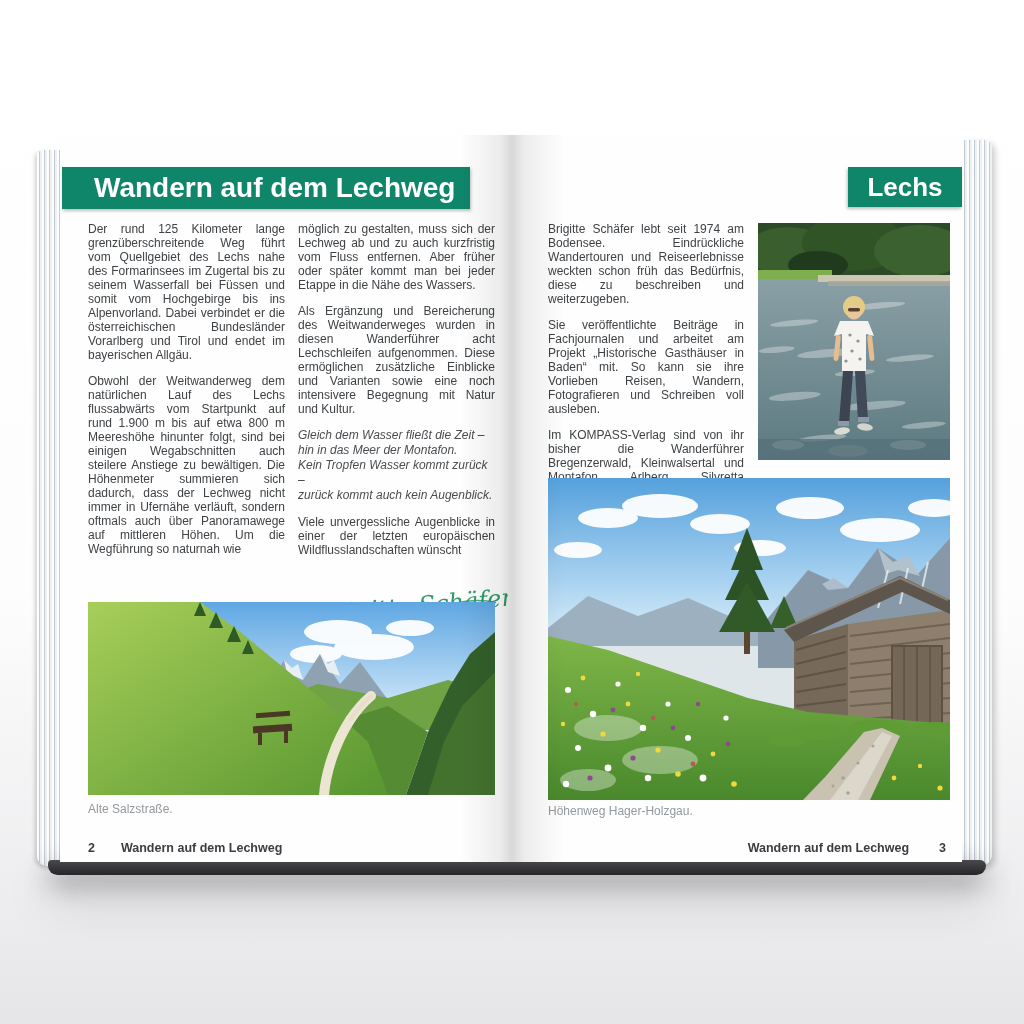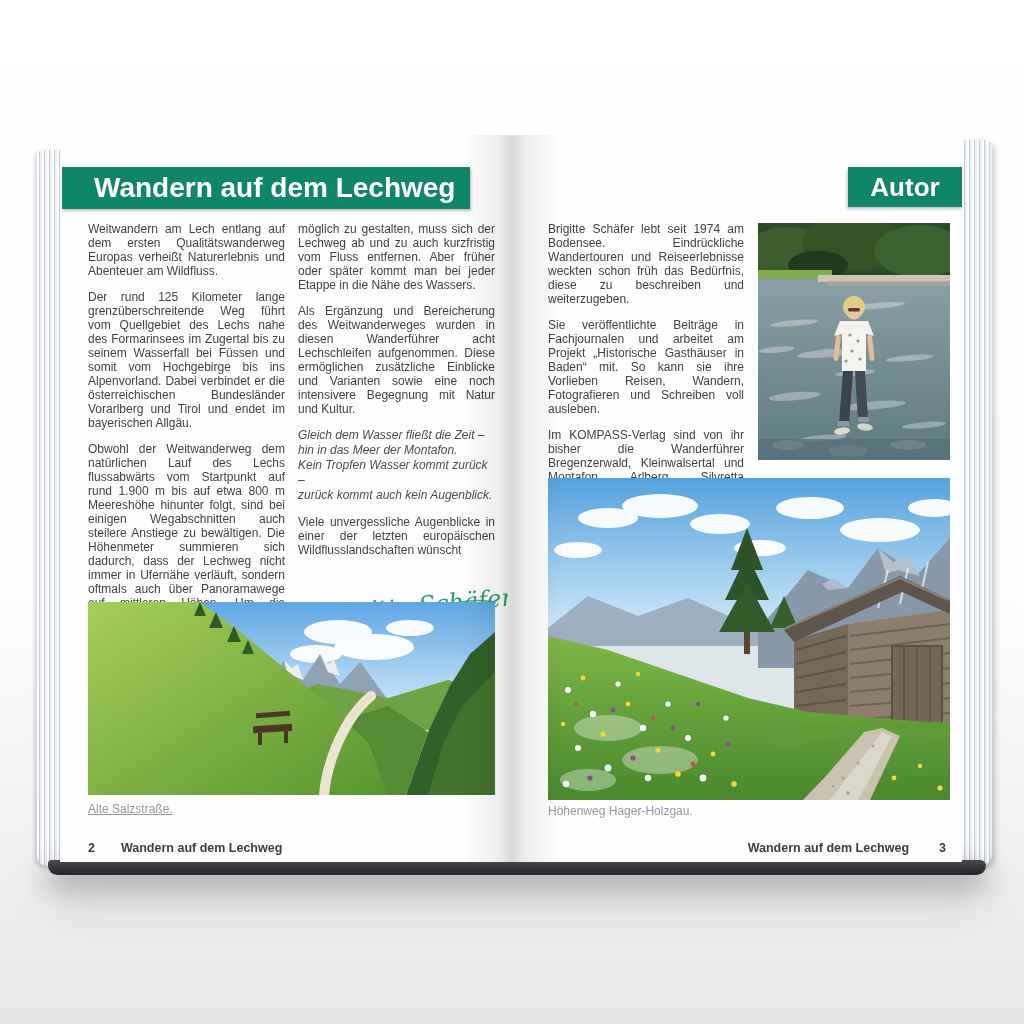--- a/index.html
+++ b/index.html
@@ -34,21 +34,21 @@
 
   .signature{position:relative;margin-top:2px;height:76px;}
 
   figure{margin:0;position:absolute;overflow:hidden;background:#dfe6ea;}
   figure svg{display:block;width:100%;height:100%;}
   .photo-meadow{left:28px;top:467px;width:407px;height:193px;}
   .photo-author{left:698px;top:88px;width:192px;height:237px;}
   .photo-hut{left:488px;top:343px;width:402px;height:322px;}
 
   .caption{position:absolute;font-size:12px;color:#93989c;}
-  .caption-left{left:28px;top:667px;text-decoration:underline;}
+  .caption-left{left:28px;top:667px;}
   .caption-right{left:488px;top:669px;}
 
   .footer{position:absolute;top:706px;font-size:12.5px;font-weight:700;color:#3b3e40;display:flex;}
   .footer-left{left:28px;width:407px;gap:26px;}
   .footer-right{left:488px;width:402px;justify-content:flex-end;gap:30px;padding-right:4px;box-sizing:border-box;}
 
   .author-text{position:absolute;left:488px;top:87px;width:196px;}
 </style>
 </head>
 <body>
@@ -61,21 +61,20 @@
 
     <div class="spread">
 
       <section>
         <header class="banner banner-left">
           <span>Wandern auf dem Lechweg</span>
         </header>
 
         <div class="cols">
           <div class="col">
-            <p class="body">Weitwandern am Lech entlang auf dem ersten Qualitätswanderweg Europas verheißt Naturerlebnis und Abenteuer am Wildfluss.</p>
             <p class="body">Der rund 125 Kilometer lange grenzüberschreitende Weg führt vom Quellgebiet des Lechs nahe des Formarinsees im Zugertal bis zu seinem Wasserfall bei Füssen und somit vom Hochgebirge bis ins Alpenvorland. Dabei verbindet er die österreichischen Bundesländer Vorarlberg und Tirol und endet im bayerischen Allgäu.</p>
             <p class="body">Obwohl der Weitwanderweg dem natürlichen Lauf des Lechs flussabwärts vom Startpunkt auf rund 1.900 m bis auf etwa 800 m Meereshöhe hinunter folgt, sind bei einigen Wegabschnitten auch steilere Anstiege zu bewältigen. Die Höhenmeter summieren sich dadurch, dass der Lechweg nicht immer in Ufernähe verläuft, sondern oftmals auch über Panoramawege auf mittleren Höhen. Um die Wegführung so naturnah wie</p>
           </div>
           <div class="col">
             <p class="body">möglich zu gestalten, muss sich der Lechweg ab und zu auch kurzfristig vom Fluss entfernen. Aber früher oder später kommt man bei jeder Etappe in die Nähe des Wassers.</p>
             <p class="body">Als Ergänzung und Bereicherung des Weitwanderweges wurden in diesen Wanderführer acht Lechschleifen aufgenommen. Diese ermöglichen zusätzliche Einblicke und Varianten sowie eine noch intensivere Begegnung mit Natur und Kultur.</p>
             <div class="quote">
               <div>Gleich dem Wasser fließt die Zeit –</div>
               <div>hin in das Meer der Montafon.</div>
               <div>Kein Tropfen Wasser kommt zurück –</div>
@@ -147,21 +146,21 @@
         <div class="caption caption-left">Alte Salzstraße.</div>
 
         <div class="footer footer-left">
           <span>2</span>
           <span>Wandern auf dem Lechweg</span>
         </div>
       </section>
 
       <section>
         <header class="banner banner-right">
-          <span>Autor</span>
+          <span>Lechs</span>
         </header>
 
         <div class="author-text">
           <p class="body">Brigitte Schäfer lebt seit 1974 am Bodensee. Eindrückliche Wandertouren und Reiseerlebnisse weckten schon früh das Bedürfnis, diese zu beschreiben und weiterzugeben.</p>
           <p class="body">Sie veröffentlichte Beiträge in Fachjournalen und arbeitet am Projekt „Historische Gasthäuser in Baden“ mit. So kann sie ihre Vorlieben Reisen, Wandern, Fotografieren und Schreiben voll ausleben.</p>
           <p class="body">Im KOMPASS-Verlag sind von ihr bisher die Wanderführer Bregenzerwald, Kleinwalsertal und Montafon, Arlberg, Silvretta erschienen.</p>
         </div>
 
         <figure class="photo-author">
           <svg viewBox="0 0 192 237" preserveAspectRatio="none">

